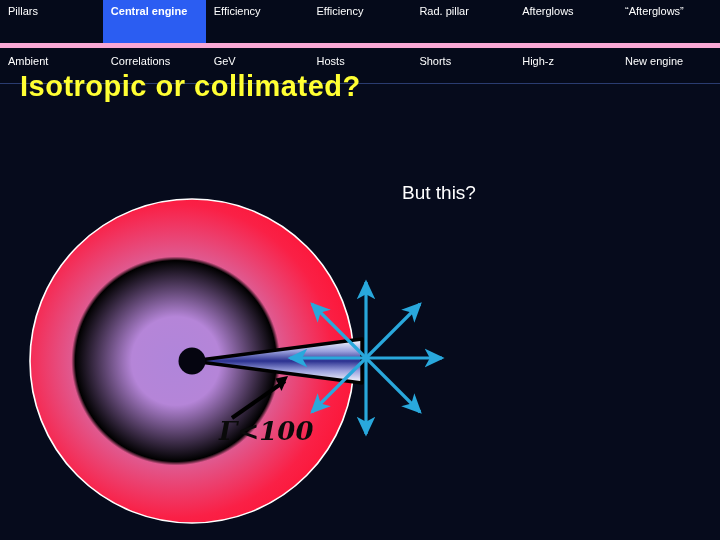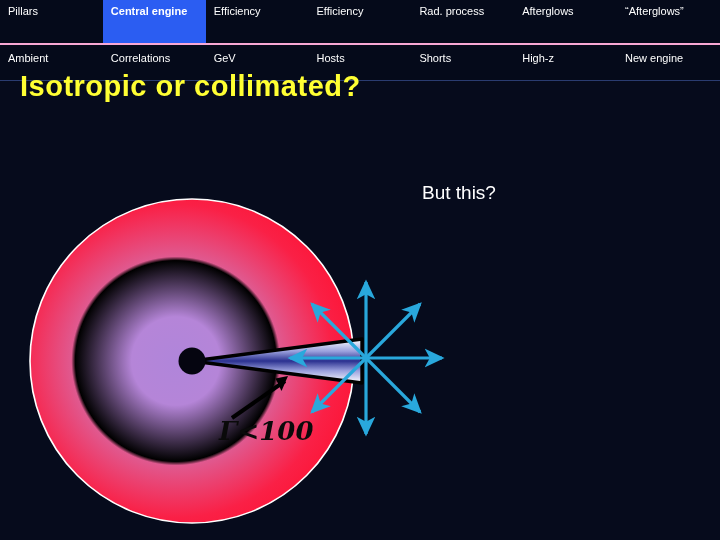--- a/index.html
+++ b/index.html
@@ -36,21 +36,21 @@
     background: #050a1a;
     border: none;
   }
   #nav-table tr.nav-row-top td {
     height: 38px;
     padding-top: 5px;
   }
   #nav-table tr.nav-row-bottom td {
     height: 28px;
     padding-top: 7px;
-    border-top: 2px solid #f9a8d4;
+    border-top: 5px solid #f9a8d4;
     border-bottom: 1px solid #2a3c70;
   }
   #nav-table td.nav-active {
     background: #2b5df2;
     font-weight: bold;
     margin-left: 12px;
   }
   .nav-cell-inner { display: block; }
 
   
@@ -69,21 +69,21 @@
   
   #annotation {
     position: absolute;
     left: 402px;
     top: 180px;
     color: #ffffff;
     font-size: 19px;
     line-height: 26px;
     white-space: nowrap;
   }
-  #annotation .ann-line { display: block; margin-left: 20px; }
+  #annotation .ann-line { display: block; }
 
   
   #figure {
     position: absolute;
     left: 0;
     top: 120px;
     width: 720px;
     height: 420px;
     font-style: italic;
   }
@@ -110,21 +110,21 @@
         <td class="nav-active">
             <span class="nav-cell-inner">Central engine</span>
           </td>
         <td>
             <span class="nav-cell-inner">Efficiency</span>
           </td>
         <td>
             <span class="nav-cell-inner">Efficiency</span>
           </td>
         <td>
-            <span class="nav-cell-inner">Rad. process</span>
+            <span class="nav-cell-inner">Rad. pillar</span>
           </td>
         <td>
             <span class="nav-cell-inner">Afterglows</span>
           </td>
         <td>
             <span class="nav-cell-inner">“Afterglows”</span>
           </td>
       </tr>
       <tr class="nav-row-bottom">
         <td>

